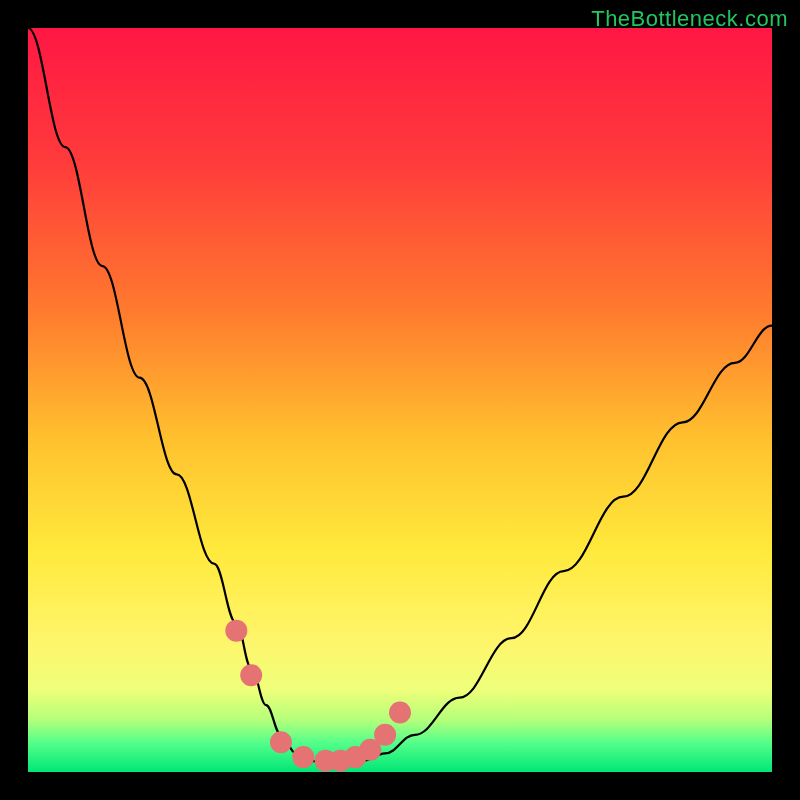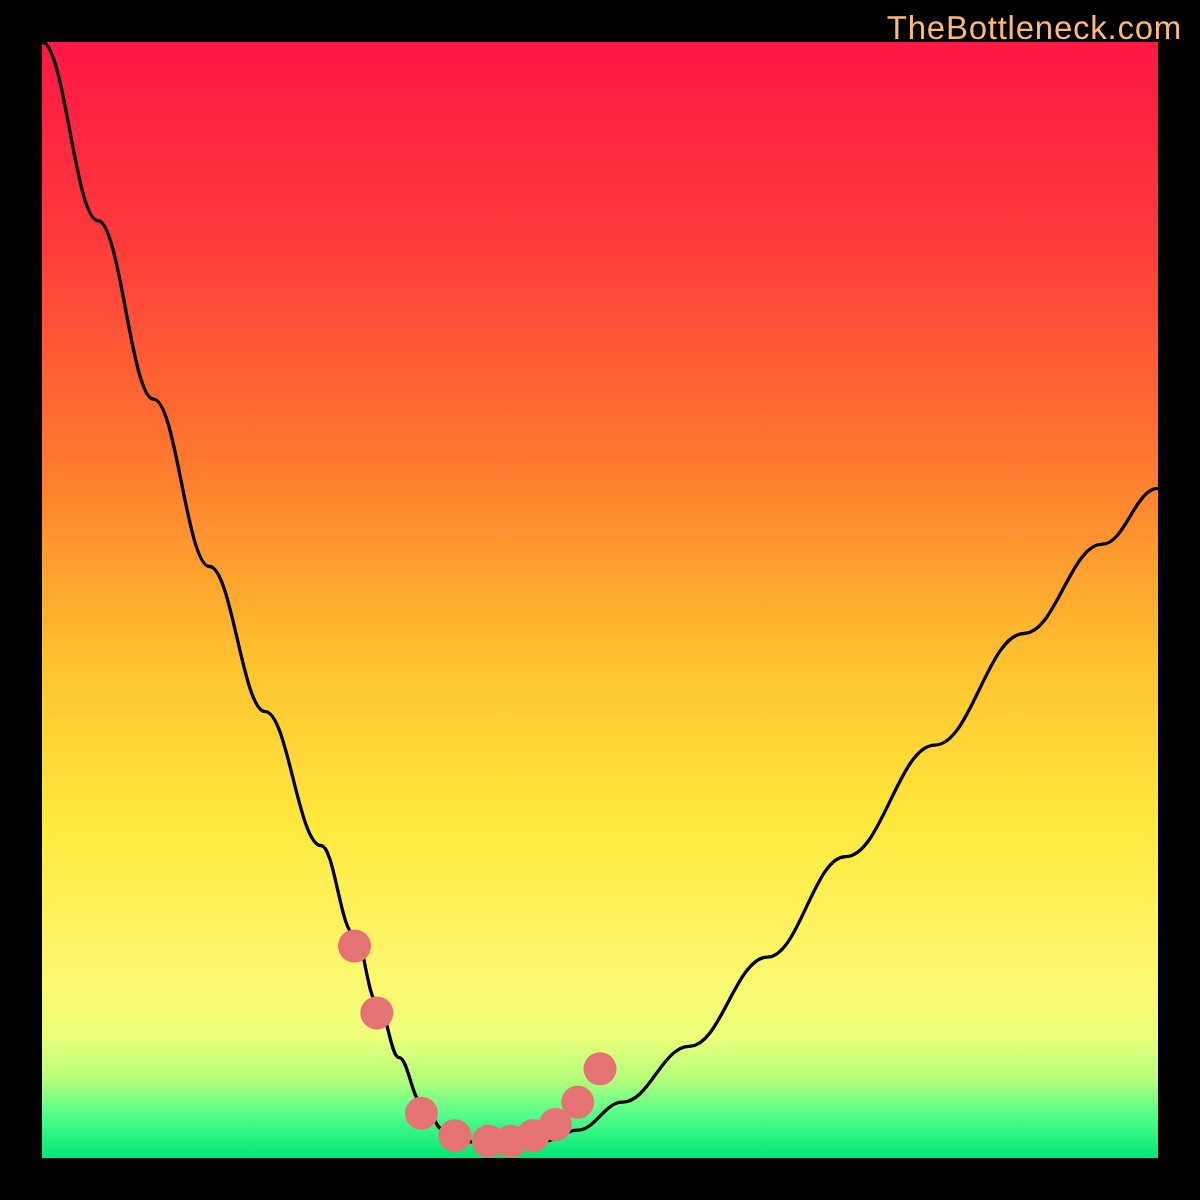--- a/index.html
+++ b/index.html
@@ -23,21 +23,21 @@
     position: absolute;
     left: 0;
     top: 0;
     width: 100%;
     height: 100%;
   }
   .watermark {
     position: absolute;
     top: 6px;
     right: 12px;
-    color: #fdba74;
+    color: #22c55e;
     font-size: 22px;
     font-weight: 500;
     letter-spacing: 0.5px;
     text-align: right;
     z-index: 20;
   }
   svg.overlay {
     position: absolute;
     left: 0;
     top: 0;

